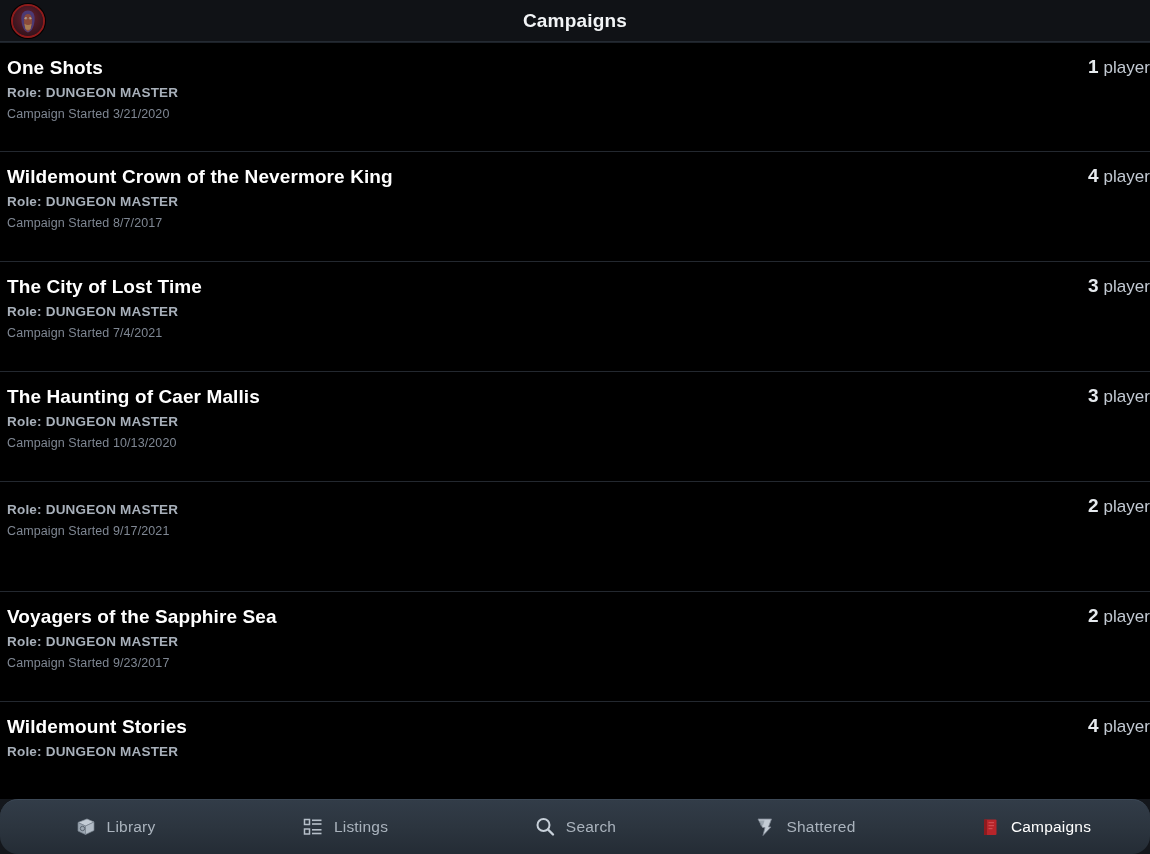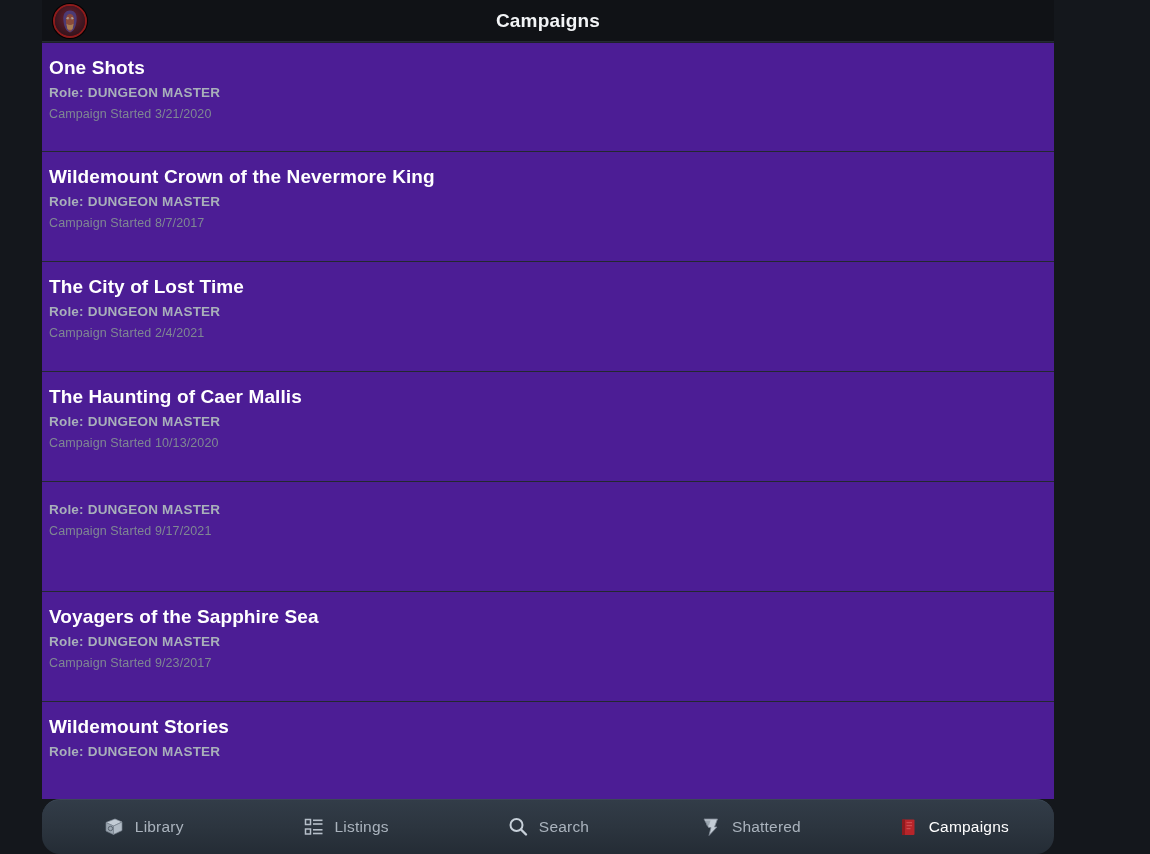--- a/index.html
+++ b/index.html
@@ -5,25 +5,24 @@
 <style>
   * { margin:0; padding:0; box-sizing:border-box; }
   html, body {
     width:1150px; height:854px;
     background:#14171c;
     font-family:"Liberation Sans", sans-serif;
     overflow:hidden;
   }
   #app {
     position:relative;
-    width:1012px; height:854px;
+    width:1150px; height:854px;
     background:#14171c;
     display:flex;
     flex-direction:column;
-    margin-left:42px;
   }
 
   
   .header {
     position:relative;
     height:42px;
     flex:0 0 42px;
     background:#101216;
     display:flex;
     align-items:center;
@@ -53,21 +52,21 @@
   .list {
     flex:1 1 auto;
     overflow:hidden;
     background:#14171c;
   }
   .row {
     position:relative;
     height:110px;
     padding:14px 0 0 7px;
     border-bottom:1px solid #23282f;
-    background:#4c1d95;
+    background:#000000;
   }
   .row:first-child { border-top:1px solid #1c2128; }
   .row-title {
     color:#ffffff;
     font-size:19px;
     font-weight:700;
     letter-spacing:.1px;
     line-height:22px;
     white-space:nowrap;
   }
@@ -181,21 +180,21 @@
       <div class="row-role">Role: DUNGEON MASTER</div>
       <div class="row-started">Campaign Started 8/7/2017</div>
       <div class="row-players">
         <span class="count">4</span><span>players</span>
       </div>
     </div>
 
     <div class="row">
       <div class="row-title">The City of Lost Time</div>
       <div class="row-role">Role: DUNGEON MASTER</div>
-      <div class="row-started">Campaign Started 2/4/2021</div>
+      <div class="row-started">Campaign Started 7/4/2021</div>
       <div class="row-players">
         <span class="count">3</span><span>players</span>
       </div>
     </div>
 
     <div class="row">
       <div class="row-title">The Haunting of Caer Mallis</div>
       <div class="row-role">Role: DUNGEON MASTER</div>
       <div class="row-started">Campaign Started 10/13/2020</div>
       <div class="row-players">

